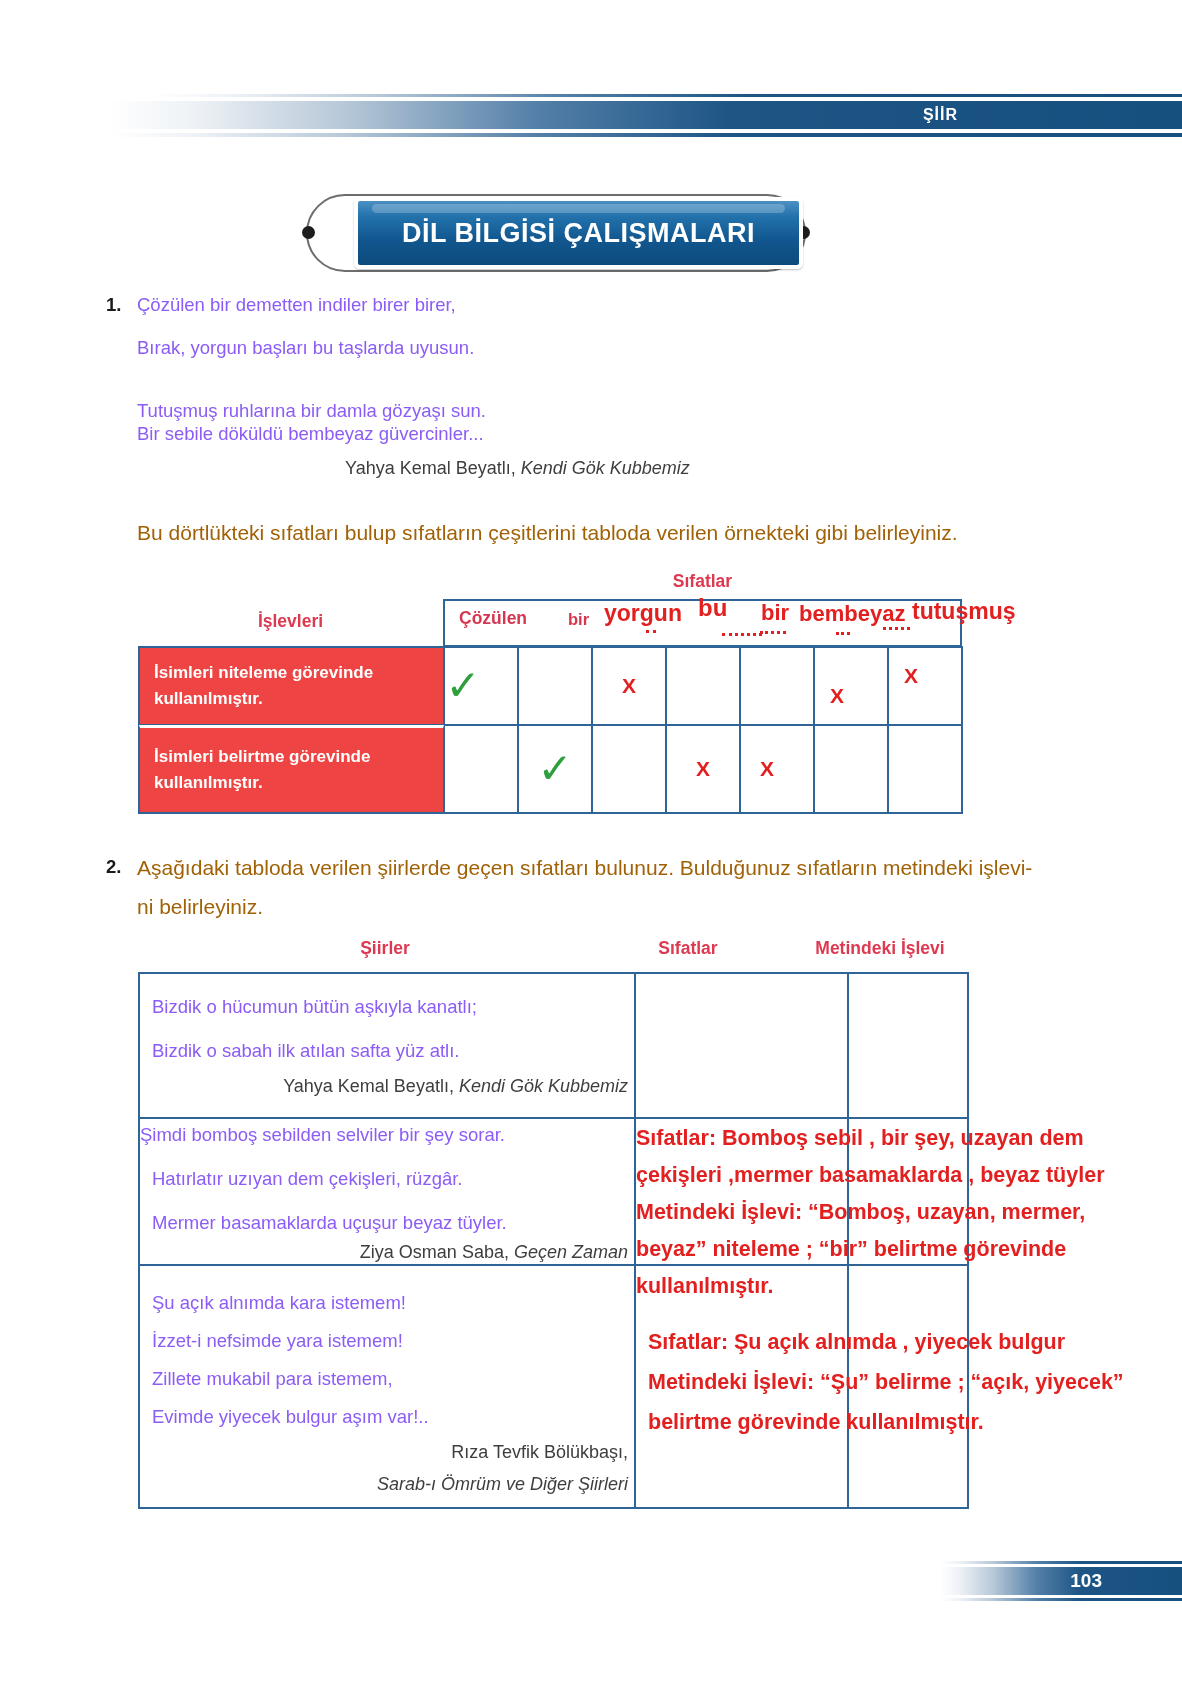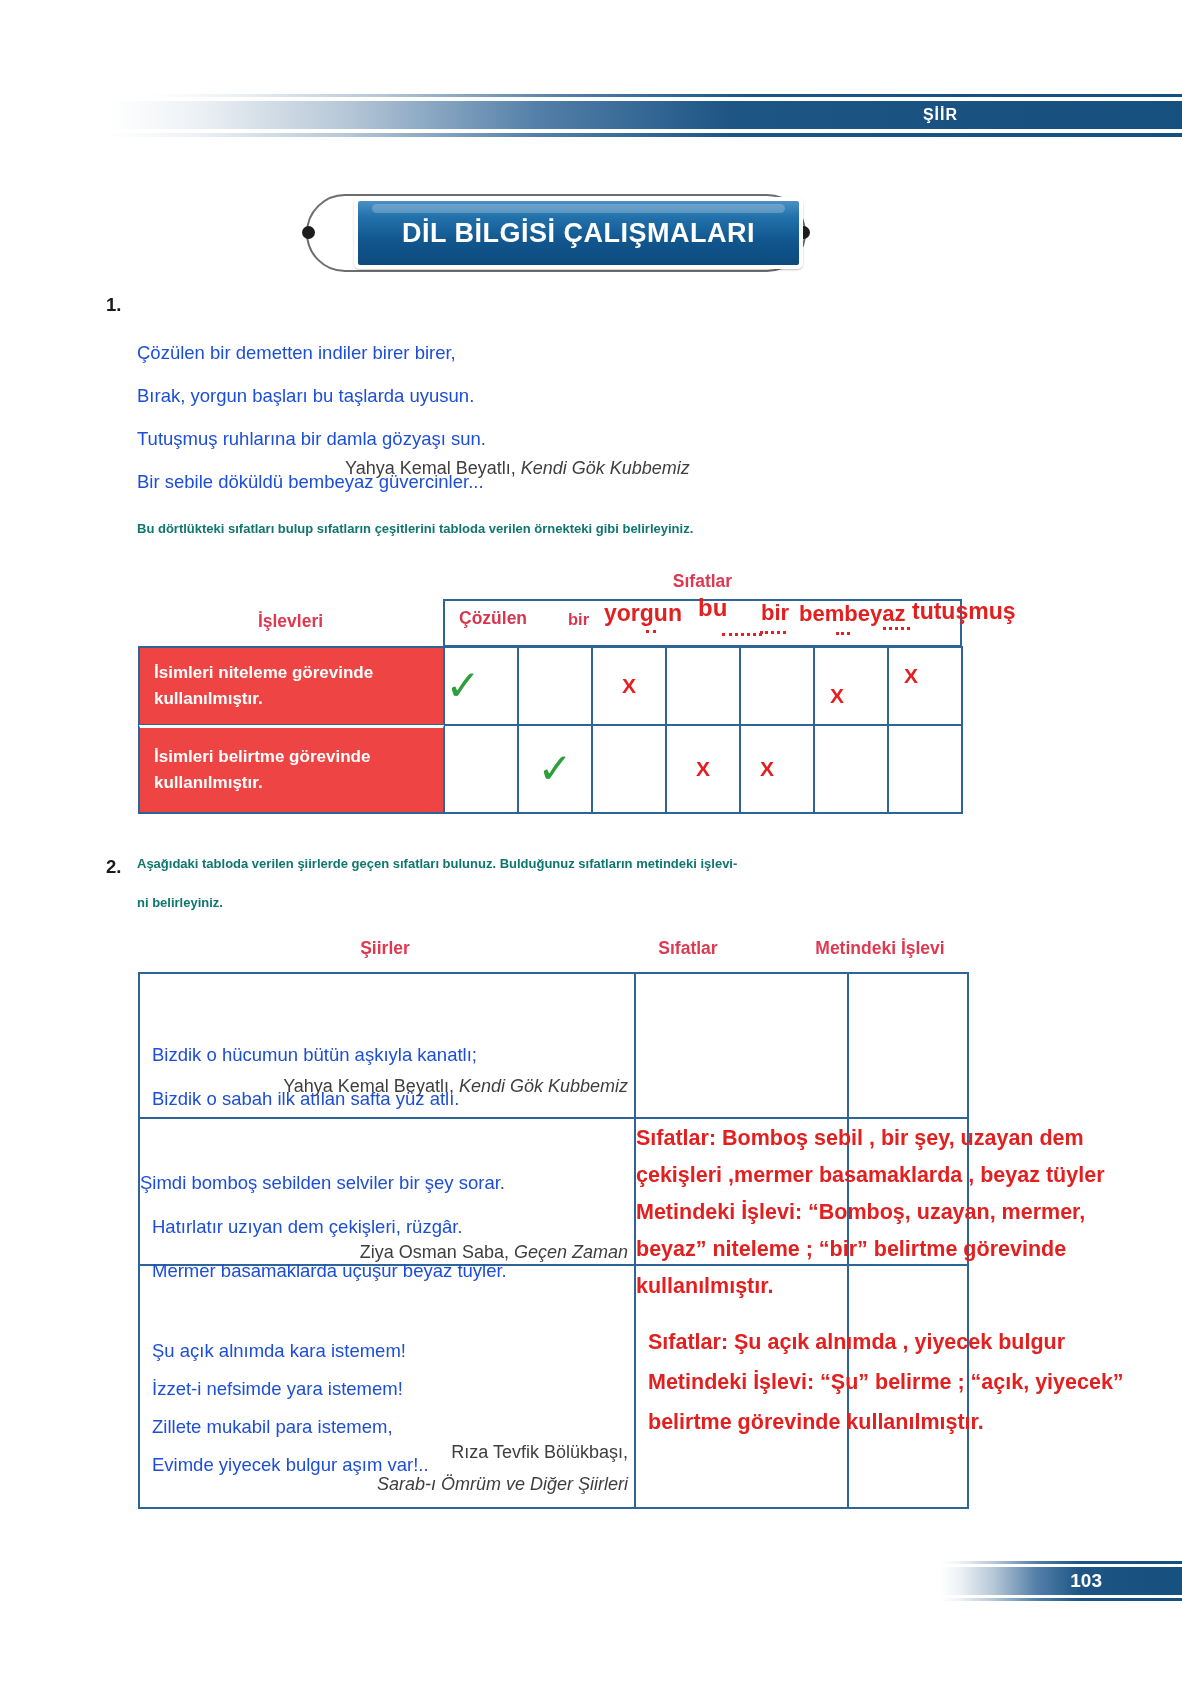--- a/index.html
+++ b/index.html
@@ -22,24 +22,24 @@
       background:linear-gradient(180deg,#4c90c4 0%,#2271ab 25%,#11568e 62%,#0d4a7c 100%);
       display:flex;align-items:center;justify-content:center;box-shadow:0 1px 2px rgba(0,0,0,.25);margin-left:45px;}
   .banner-pill::before{content:"";position:absolute;top:3px;left:14px;right:14px;height:9px;
       border-radius:9px;background:rgba(255,255,255,.22);}
   .banner-title{color:#fff;font-weight:bold;font-size:27px;letter-spacing:.5px;}
   .banner-dot{position:absolute;width:13px;height:13px;border-radius:50%;background:#1d1d1d;top:32px;}
   .dot-l{left:-4px;} .dot-r{right:-4px;}
 
   
   .ex-num{font-weight:bold;font-size:18.5px;color:#1a1a1a;}
-  .poem-line{font-size:18.5px;color:#1d4ed8;white-space:nowrap;margin-top:48px;}
+  .poem-line{font-size:18.5px;color:#8b5cf6;white-space:nowrap;}
   .attrib{font-size:18px;color:#3e3e3e;white-space:nowrap;}
   .attrib .work{font-style:italic;}
-  .bold-instr{font-weight:bold;font-size:13px;color:#0f766e;white-space:nowrap;}
+  .bold-instr{font-weight:normal;font-size:21px;color:#a16207;white-space:nowrap;}
   .red-h{color:#dd3a52;font-weight:bold;font-size:17.5px;text-align:center;}
 
   
   .t1-headerbox{left:443px;top:599px;width:515px;height:44px;border:2px solid #2f6497;background:#fff;}
   .hw{position:absolute;color:#e32020;font-weight:bold;white-space:nowrap;}
   .printed{position:absolute;color:#d63750;font-weight:bold;white-space:nowrap;}
   .dots{position:absolute;border-bottom:3px dotted #e32020;height:0;}
   .t1-body{left:138px;top:646px;display:grid;grid-template-columns:305px repeat(7,74px);
            grid-template-rows:78px 88px;border:1px solid #2f6497;}
   .t1-body .label{background:#ef4444;color:#fff;font-weight:bold;font-size:17px;line-height:26px;
@@ -80,21 +80,21 @@
     <span class="banner-dot dot-l"></span>
     <span class="banner-dot dot-r"></span>
     <div class="banner-pill">
       <span class="banner-title">DİL BİLGİSİ ÇALIŞMALARI</span>
     </div>
   </div>
 
   <div class="abs ex-num" style="left:106px;top:294px;">1.</div>
   <div class="abs poem-line" style="left:137px;top:294px;">Çözülen bir demetten indiler birer birer,</div>
   <div class="abs poem-line" style="left:137px;top:337px;">Bırak, yorgun başları bu taşlarda uyusun.</div>
-  <div class="abs poem-line" style="left:137px;top:380px;">Tutuşmuş ruhlarına bir damla gözyaşı sun.</div>
+  <div class="abs poem-line" style="left:137px;top:400px;">Tutuşmuş ruhlarına bir damla gözyaşı sun.</div>
   <div class="abs poem-line" style="left:137px;top:423px;">Bir sebile döküldü bembeyaz güvercinler...</div>
   <div class="abs attrib" style="left:345px;top:458px;">
     <span>Yahya Kemal Beyatlı, </span><span class="work">Kendi Gök Kubbemiz</span>
   </div>
   <div class="abs bold-instr" style="left:137px;top:521px;">Bu dörtlükteki sıfatları bulup sıfatların çeşitlerini tabloda verilen örnekteki gibi belirleyiniz.</div>
 
   <div class="abs red-h" style="left:443px;top:571px;width:519px;">Sıfatlar</div>
   <div class="abs red-h" style="left:138px;top:611px;width:305px;">İşlevleri</div>
   <div class="abs t1-headerbox"></div>
 

